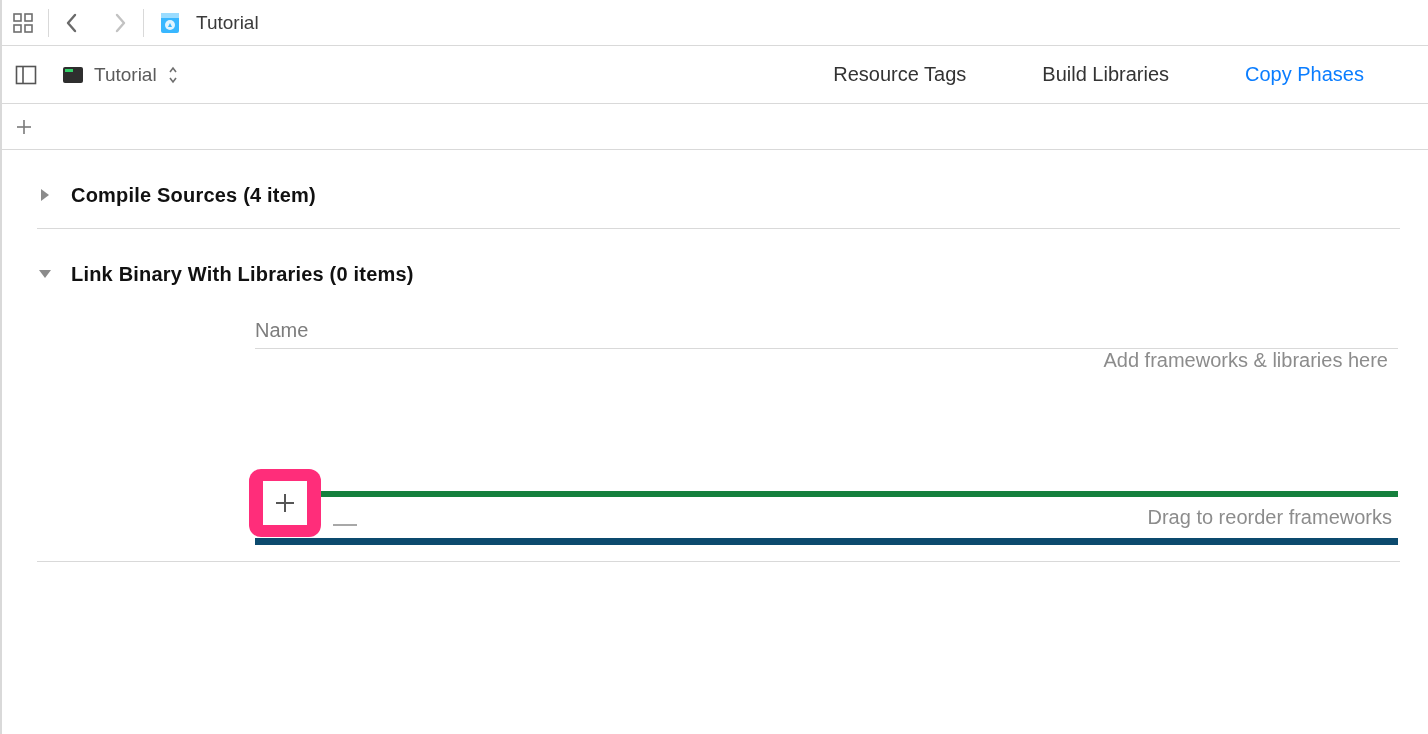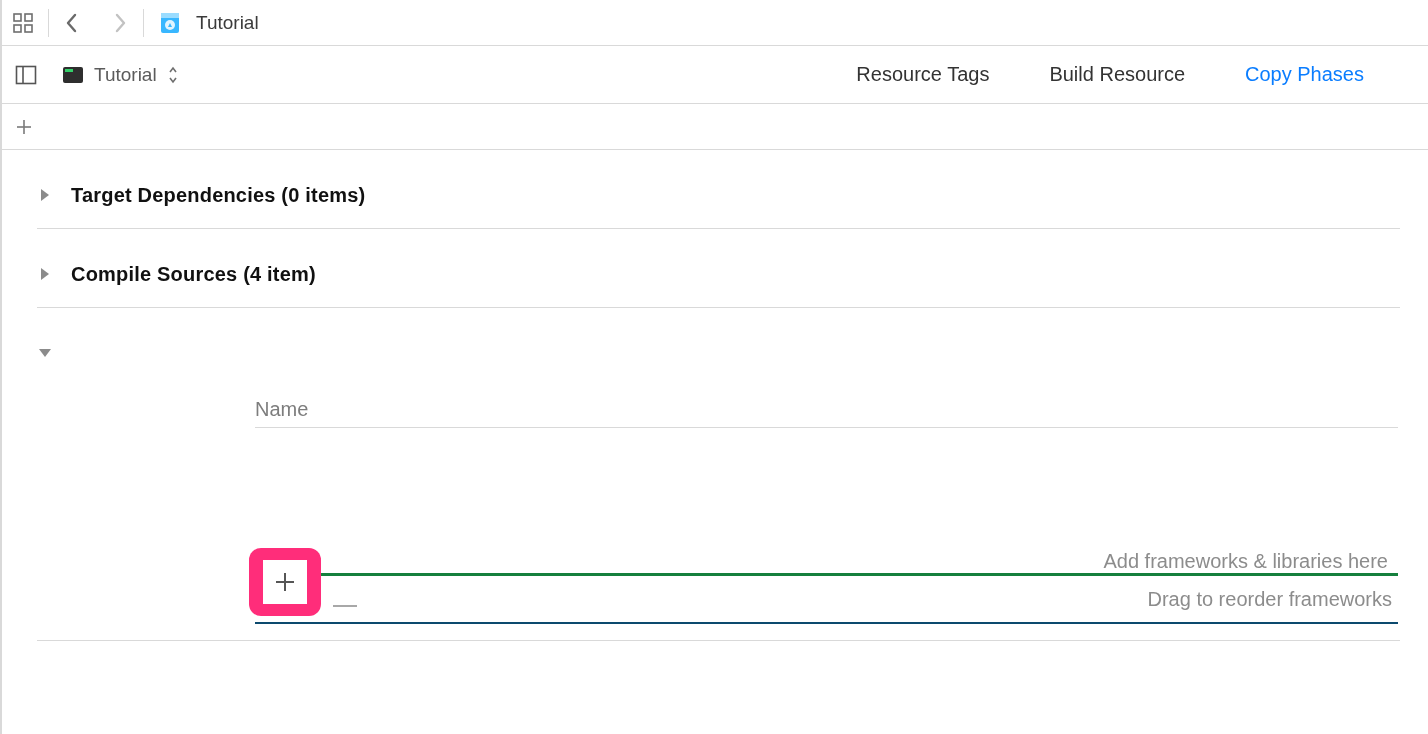--- a/index.html
+++ b/index.html
@@ -10,43 +10,43 @@
   .nav-bar { height: 46px; display: flex; align-items: center; gap: 8px; padding: 0 12px 0 10px; border-bottom: 1px solid #d9d9d9; }
   .nav-bar .divider { width: 1px; height: 28px; background: #d9d9d9; margin: 0 6px; }
   .icon-grid svg, .icon-chevron svg, .icon-app svg, .icon-panel svg, .icon-target svg { display:block; }
   .nav-title { font-size: 19px; color:#3b3b3b; margin-left: 6px; }
 
   
   .tab-bar { height: 58px; display:flex; align-items:center; padding: 0 12px 0 12px; border-bottom: 1px solid #d9d9d9; }
   .target-sel { display:flex; align-items:center; gap:10px; }
   .target-name { font-size:19px; color:#5b5b5b; }
   .caret-updown svg { display:block; }
-  .tabs-right { margin-left:auto; display:flex; align-items:center; gap:60px; padding-right:52px; }
+  .tabs-right { margin-left:auto; display:flex; align-items:center; gap:76px; padding-right:52px; }
   .tabs-right .tab { font-size:20px; color:#333; cursor:pointer; }
   .tabs-right .tab.active { color:#0a7dff; }
 
   
   .add-row { height:46px; display:flex; align-items:center; padding:0 12px; border-bottom:1px solid #d9d9d9; }
   .plus-small svg { display:block; }
 
   
   .phases { padding: 18px 0 0 35px; }
   .phase { padding: 0 28px 0 0; }
   .phase-header { display:flex; align-items:center; gap:18px; height:54px; }
   .disclosure { width:16px; height:16px; }
   .phase-title { font-size:20px; font-weight:700; color:#111; letter-spacing:0.2px;}
   .phase-sep { border:none; border-top:1px solid #d9d9d9; margin: 6px 0 18px 0; }
 
   
   .lb-body { padding-left: 218px; padding-right: 2px; }
   .lb-col-header { font-size:20px; color:#7d7d7d; padding-bottom:6px;text-align:right; }
   .lb-col-header-row { display:flex; align-items:center; border-bottom:1px solid #d9d9d9; }
-  .lb-empty-area { height:148px; display:flex; align-items:flex-end; justify-content:flex-end; padding-right:10px; border-bottom:3px solid #15803d; }
+  .lb-empty-area { height:148px; display:flex; align-items:flex-start; justify-content:flex-end; padding-right:10px; border-bottom:6px solid #15803d; }
   .lb-hint { font-size:20px; color:#8c8c8c; }
-  .lb-footer { height:48px; display:flex; align-items:center; border-bottom:2px solid #0c4a6e; position:relative; }
+  .lb-footer { height:48px; display:flex; align-items:center; border-bottom:7px solid #0c4a6e; position:relative; }
   .lb-footer .footer-hint { margin-left:auto; font-size:20px; color:#8c8c8c; padding-right:6px;}
   .add-framework-box { position:absolute; left:-6px; top:-28px; width:72px; height:68px; background:#ff2d7a; border-radius:12px; display:flex; align-items:center; justify-content:center; }
   .add-framework-box .inner { width:44px; height:44px; background:#fff; display:flex; align-items:center; justify-content:center; }
   .add-framework-box .inner svg { display:block; }
   .minus-dash { width:24px; height:2px; background:#a8a8a8; margin-left:78px; margin-top:14px; }
   .phase-end-sep { border:none; border-top:1px solid #d9d9d9; margin-top:16px; }
 
   
   .spacer-18 { height:18px; }
 
@@ -107,67 +107,57 @@
     <span class="target-name">Tutorial</span>
     <span class="caret-updown">
       <svg width="12" height="20" viewBox="0 0 12 20">
           <path d="M3 7 L6 3 L9 7" fill="none" stroke="#6e6e6e" stroke-width="1.6"></path>
           <path d="M3 13 L6 17 L9 13" fill="none" stroke="#6e6e6e" stroke-width="1.6"></path>
         </svg>
     </span>
   </div>
   <div class="tabs-right">
     <span class="tab">Resource Tags</span>
-    <span class="tab">Build Resource</span>
+    <span class="tab">Build Libraries</span>
     <span class="tab active">Copy Phases</span>
   </div>
 </div>
 
 <div class="add-row">
   <span class="plus-small">
     <svg width="20" height="20" viewBox="0 0 20 20">
         <line x1="10" y1="3" x2="10" y2="17" stroke="#7a7a7a" stroke-width="1.6"></line>
         <line x1="3" y1="10" x2="17" y2="10" stroke="#7a7a7a" stroke-width="1.6"></line>
       </svg>
   </span>
 </div>
 
 <div class="phases">
 
-  <div class="phase">
-    <div class="phase-header">
-      <span class="disclosure">
-        <svg width="16" height="16" viewBox="0 0 16 16">
-            <path d="M4 2 L12 8 L4 14 Z" fill="#8b8b8b"></path>
-          </svg>
-      </span>
-      <span class="phase-title">Target Dependencies (0 items)</span>
-    </div>
-    <hr class="phase-sep">
-  </div>
 
   <div class="phase">
     <div class="phase-header">
       <span class="disclosure">
         <svg width="16" height="16" viewBox="0 0 16 16">
             <path d="M4 2 L12 8 L4 14 Z" fill="#8b8b8b"></path>
           </svg>
       </span>
       <span class="phase-title">Compile Sources (4 item)</span>
     </div>
     <hr class="phase-sep">
   </div>
 
   <div class="phase">
     <div class="phase-header">
       <span class="disclosure">
         <svg width="16" height="16" viewBox="0 0 16 16">
             <path d="M2 4 L14 4 L8 12 Z" fill="#8b8b8b"></path>
           </svg>
       </span>
+      <span class="phase-title">Link Binary With Libraries (0 items)</span>
     </div>
     <div class="spacer-18"></div>
     <div class="lb-body">
       <div class="lb-col-header-row">
         <span class="lb-col-header">Name</span>
       </div>
       <div class="lb-empty-area">
         <span class="lb-hint">Add frameworks &amp; libraries here</span>
       </div>
       <div class="lb-footer">

